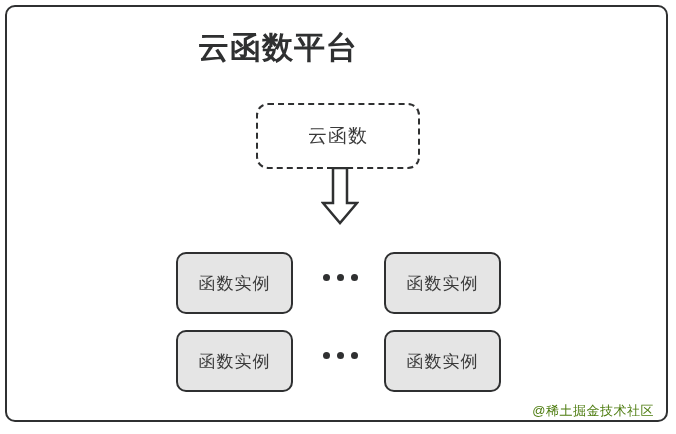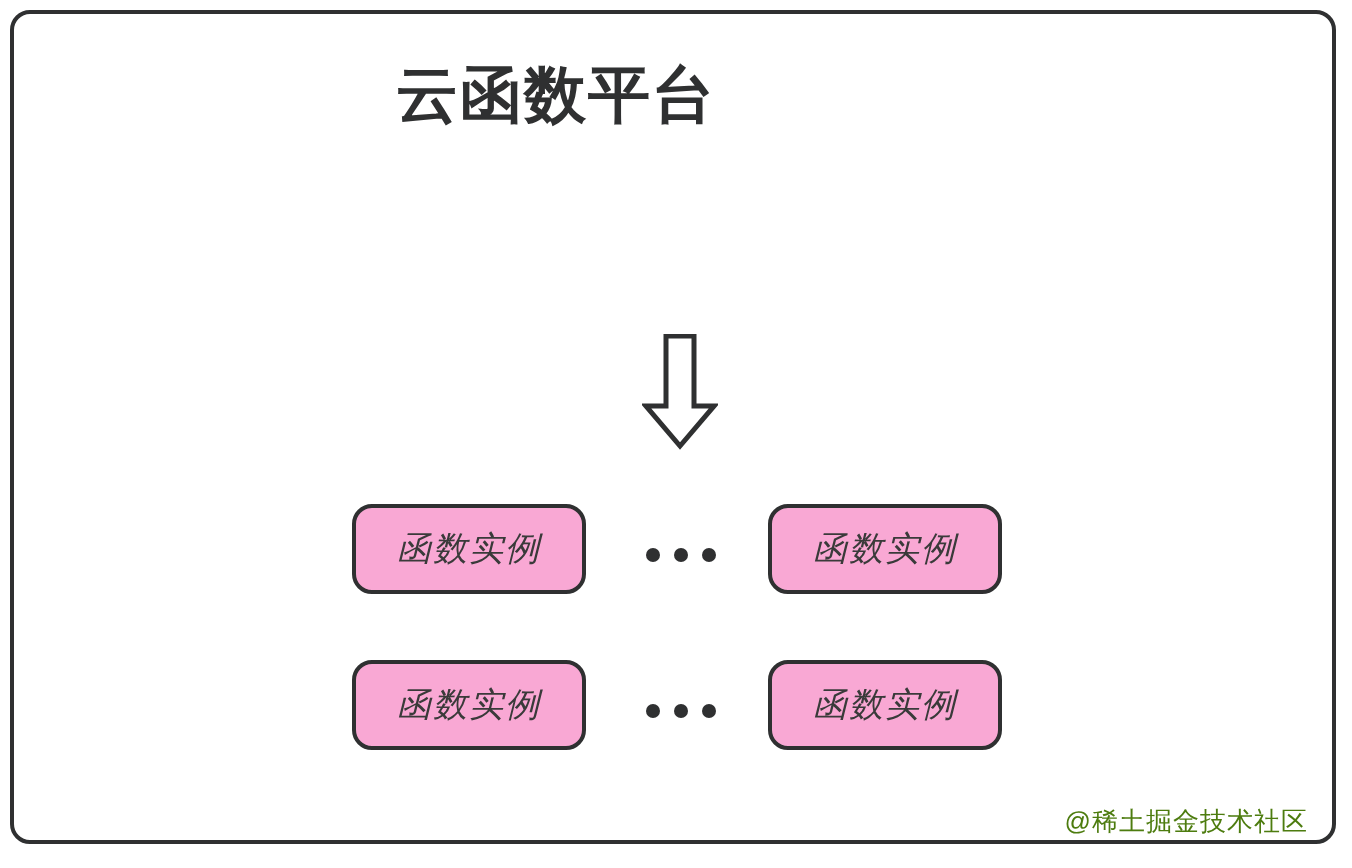--- a/index.html
+++ b/index.html
@@ -85,29 +85,28 @@
     width: 676px;
     height: 50px;
   }
   .instance-row.row-1 { top: 252px; }
   .instance-row.row-2 { top: 330px; }
 
   .instance-box {
     position: absolute;
     top: 0;
     width: 117px;
-    height: 45px;
+    height: 62px;
     box-sizing: border-box;
     border: 2.5px solid #2f3031;
     border-radius: 10px;
-    background: #f9a8d4;
+    background: #e5e5e5;
     display: flex;
     align-items: center;
     justify-content: center;
-    font-style: italic;
   }
   .instance-box.left  { left: 176px; }
   .instance-box.right { left: 384px; }
 
   .instance-label {
     font-size: 17px;
     color: #3a3a3a;
     letter-spacing: 1px;
     white-space: nowrap;
   }
@@ -144,20 +143,23 @@
 </style>
 </head>
 <body>
 
 <div class="canvas">
 
   <div class="platform-frame"></div>
 
   <div class="platform-title">云函数平台</div>
 
+  <div class="dashed-box">
+    <span class="dashed-box-label">云函数</span>
+  </div>
 
   <div class="arrow-down">
     <svg width="38" height="58" viewBox="0 0 38 58" xmlns="http://www.w3.org/2000/svg">
       <polygon points="12,1 26,1 26,36 36,36 19,56 2,36 12,36" fill="#ffffff" stroke="#2f3031" stroke-width="2.5" stroke-linejoin="miter"></polygon>
     </svg>
   </div>
 
   <div class="instance-row row-1">
     <div class="instance-box left">
       <span class="instance-label">函数实例</span>

